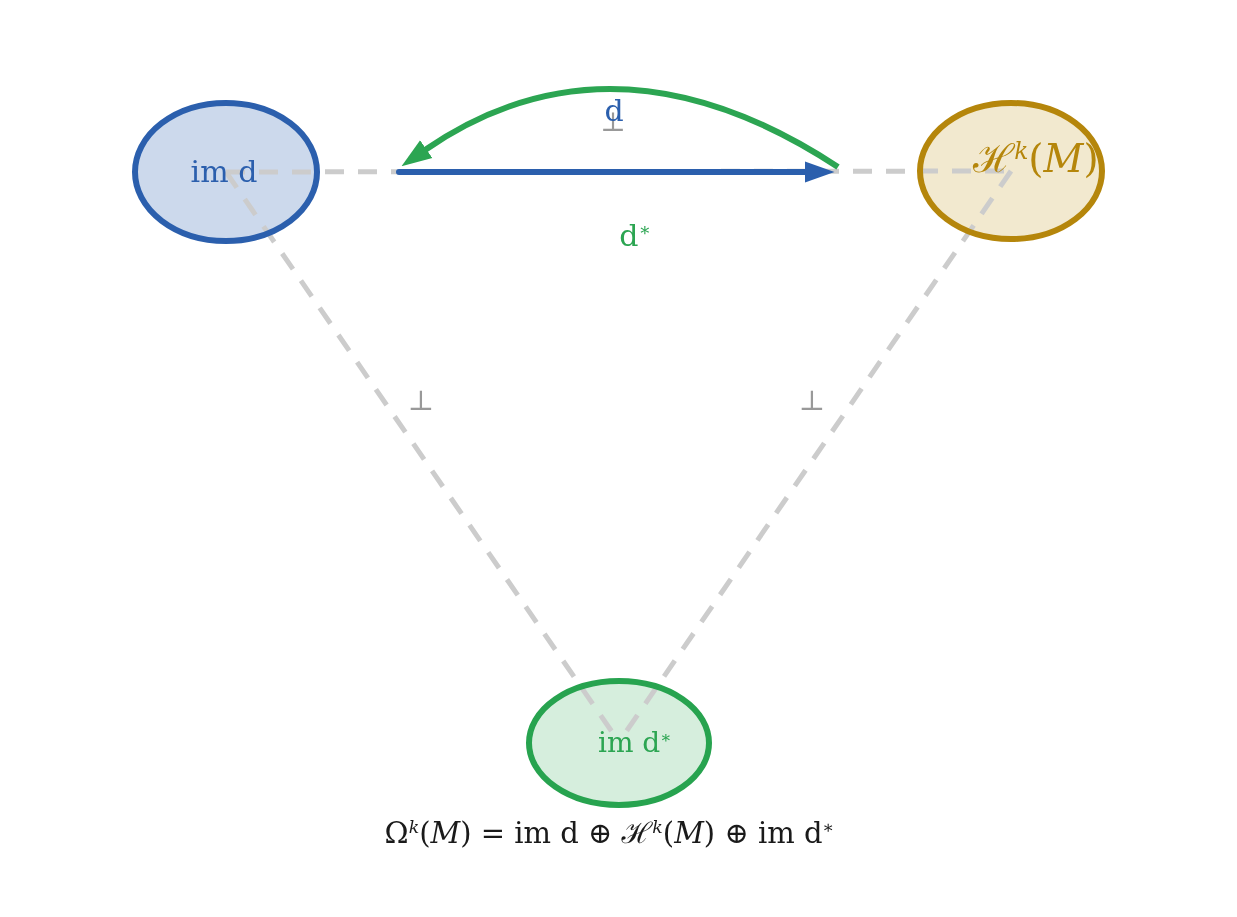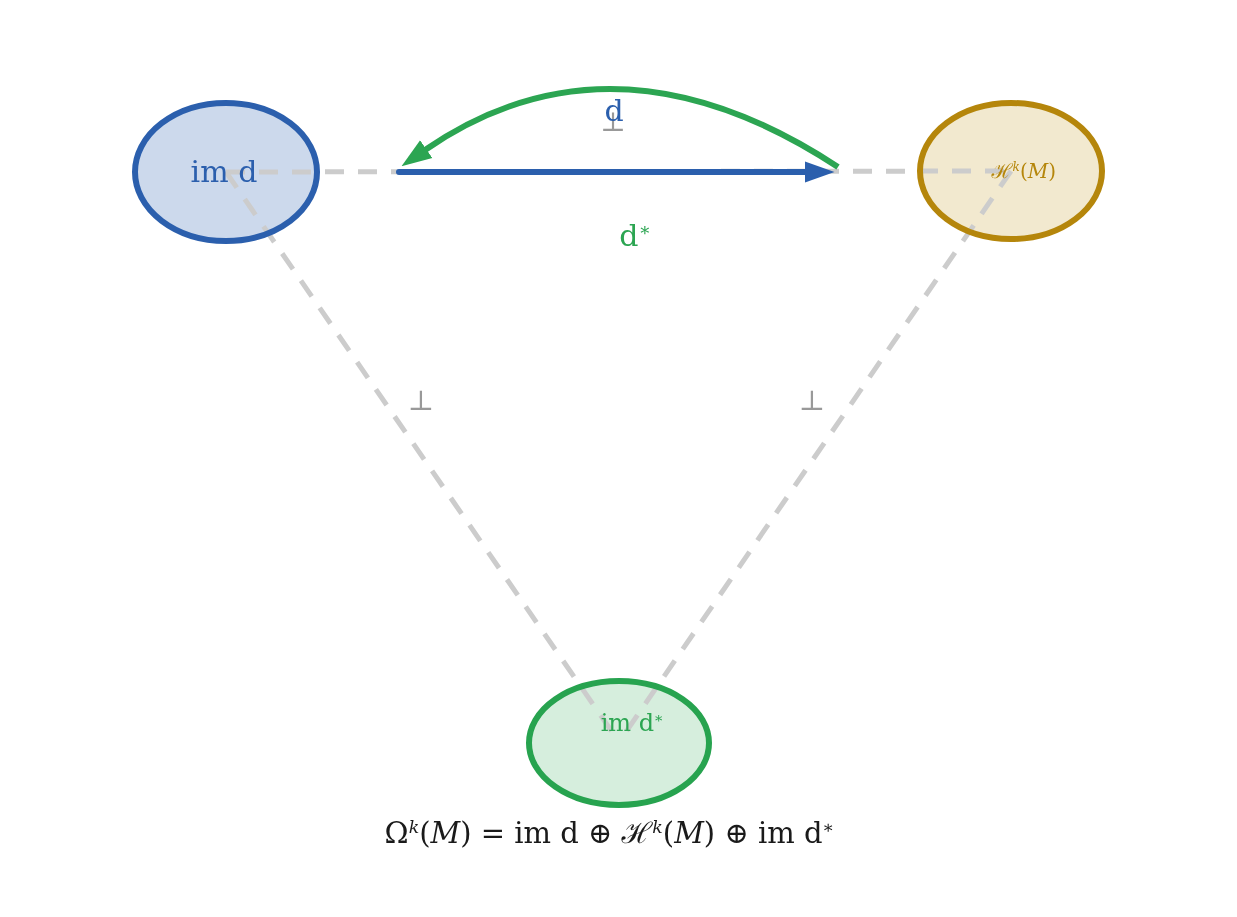--- a/index.html
+++ b/index.html
@@ -16,22 +16,22 @@
     position: absolute;
     transform: translate(-50%, -50%);
     white-space: pre;
     line-height: 1;
     text-align: center;
   }
   .sup { font-size: 0.60em; vertical-align: 0.55em; }
   .it  { font-style: italic; }
 
   .lbl-imd        { left: 224px;  top: 172px; font-size: 30px; color: #2b5fad; z-index: 4; }
-  .lbl-h          { left: 1011px; top: 171px; font-size: 20px; color: #b5860b; z-index: 4; text-align: center; }
-  .lbl-imdstar    { left: 617px;  top: 723px; font-size: 24px; color: #2ca552; z-index: 4; }
+  .lbl-h          { left: 1011px; top: 158px; font-size: 39px; color: #b5860b; z-index: 4; text-align: center; }
+  .lbl-imdstar    { left: 617px;  top: 743px; font-size: 28px; color: #2ca552; z-index: 4; }
   .lbl-d          { left: 614px;  top: 111px; font-size: 30px; color: #2b5fad; z-index: 4; }
   .lbl-dperp      { left: 613px;  top: 121px; font-size: 27px; color: #999999; z-index: 3; }
   .lbl-dstar      { left: 616px;  top: 236px; font-size: 30px; color: #2ca552; z-index: 4; }
   .lbl-perp-left  { left: 421px;  top: 401px; font-size: 28px; color: #999999; z-index: 4; }
   .lbl-perp-right { left: 812px;  top: 401px; font-size: 28px; color: #999999; z-index: 4; }
   .lbl-formula    { left: 591px;  top: 833px; font-size: 29px; color: #1a1a1a; z-index: 4; }
 </style>
 </head>
 <body>
 

